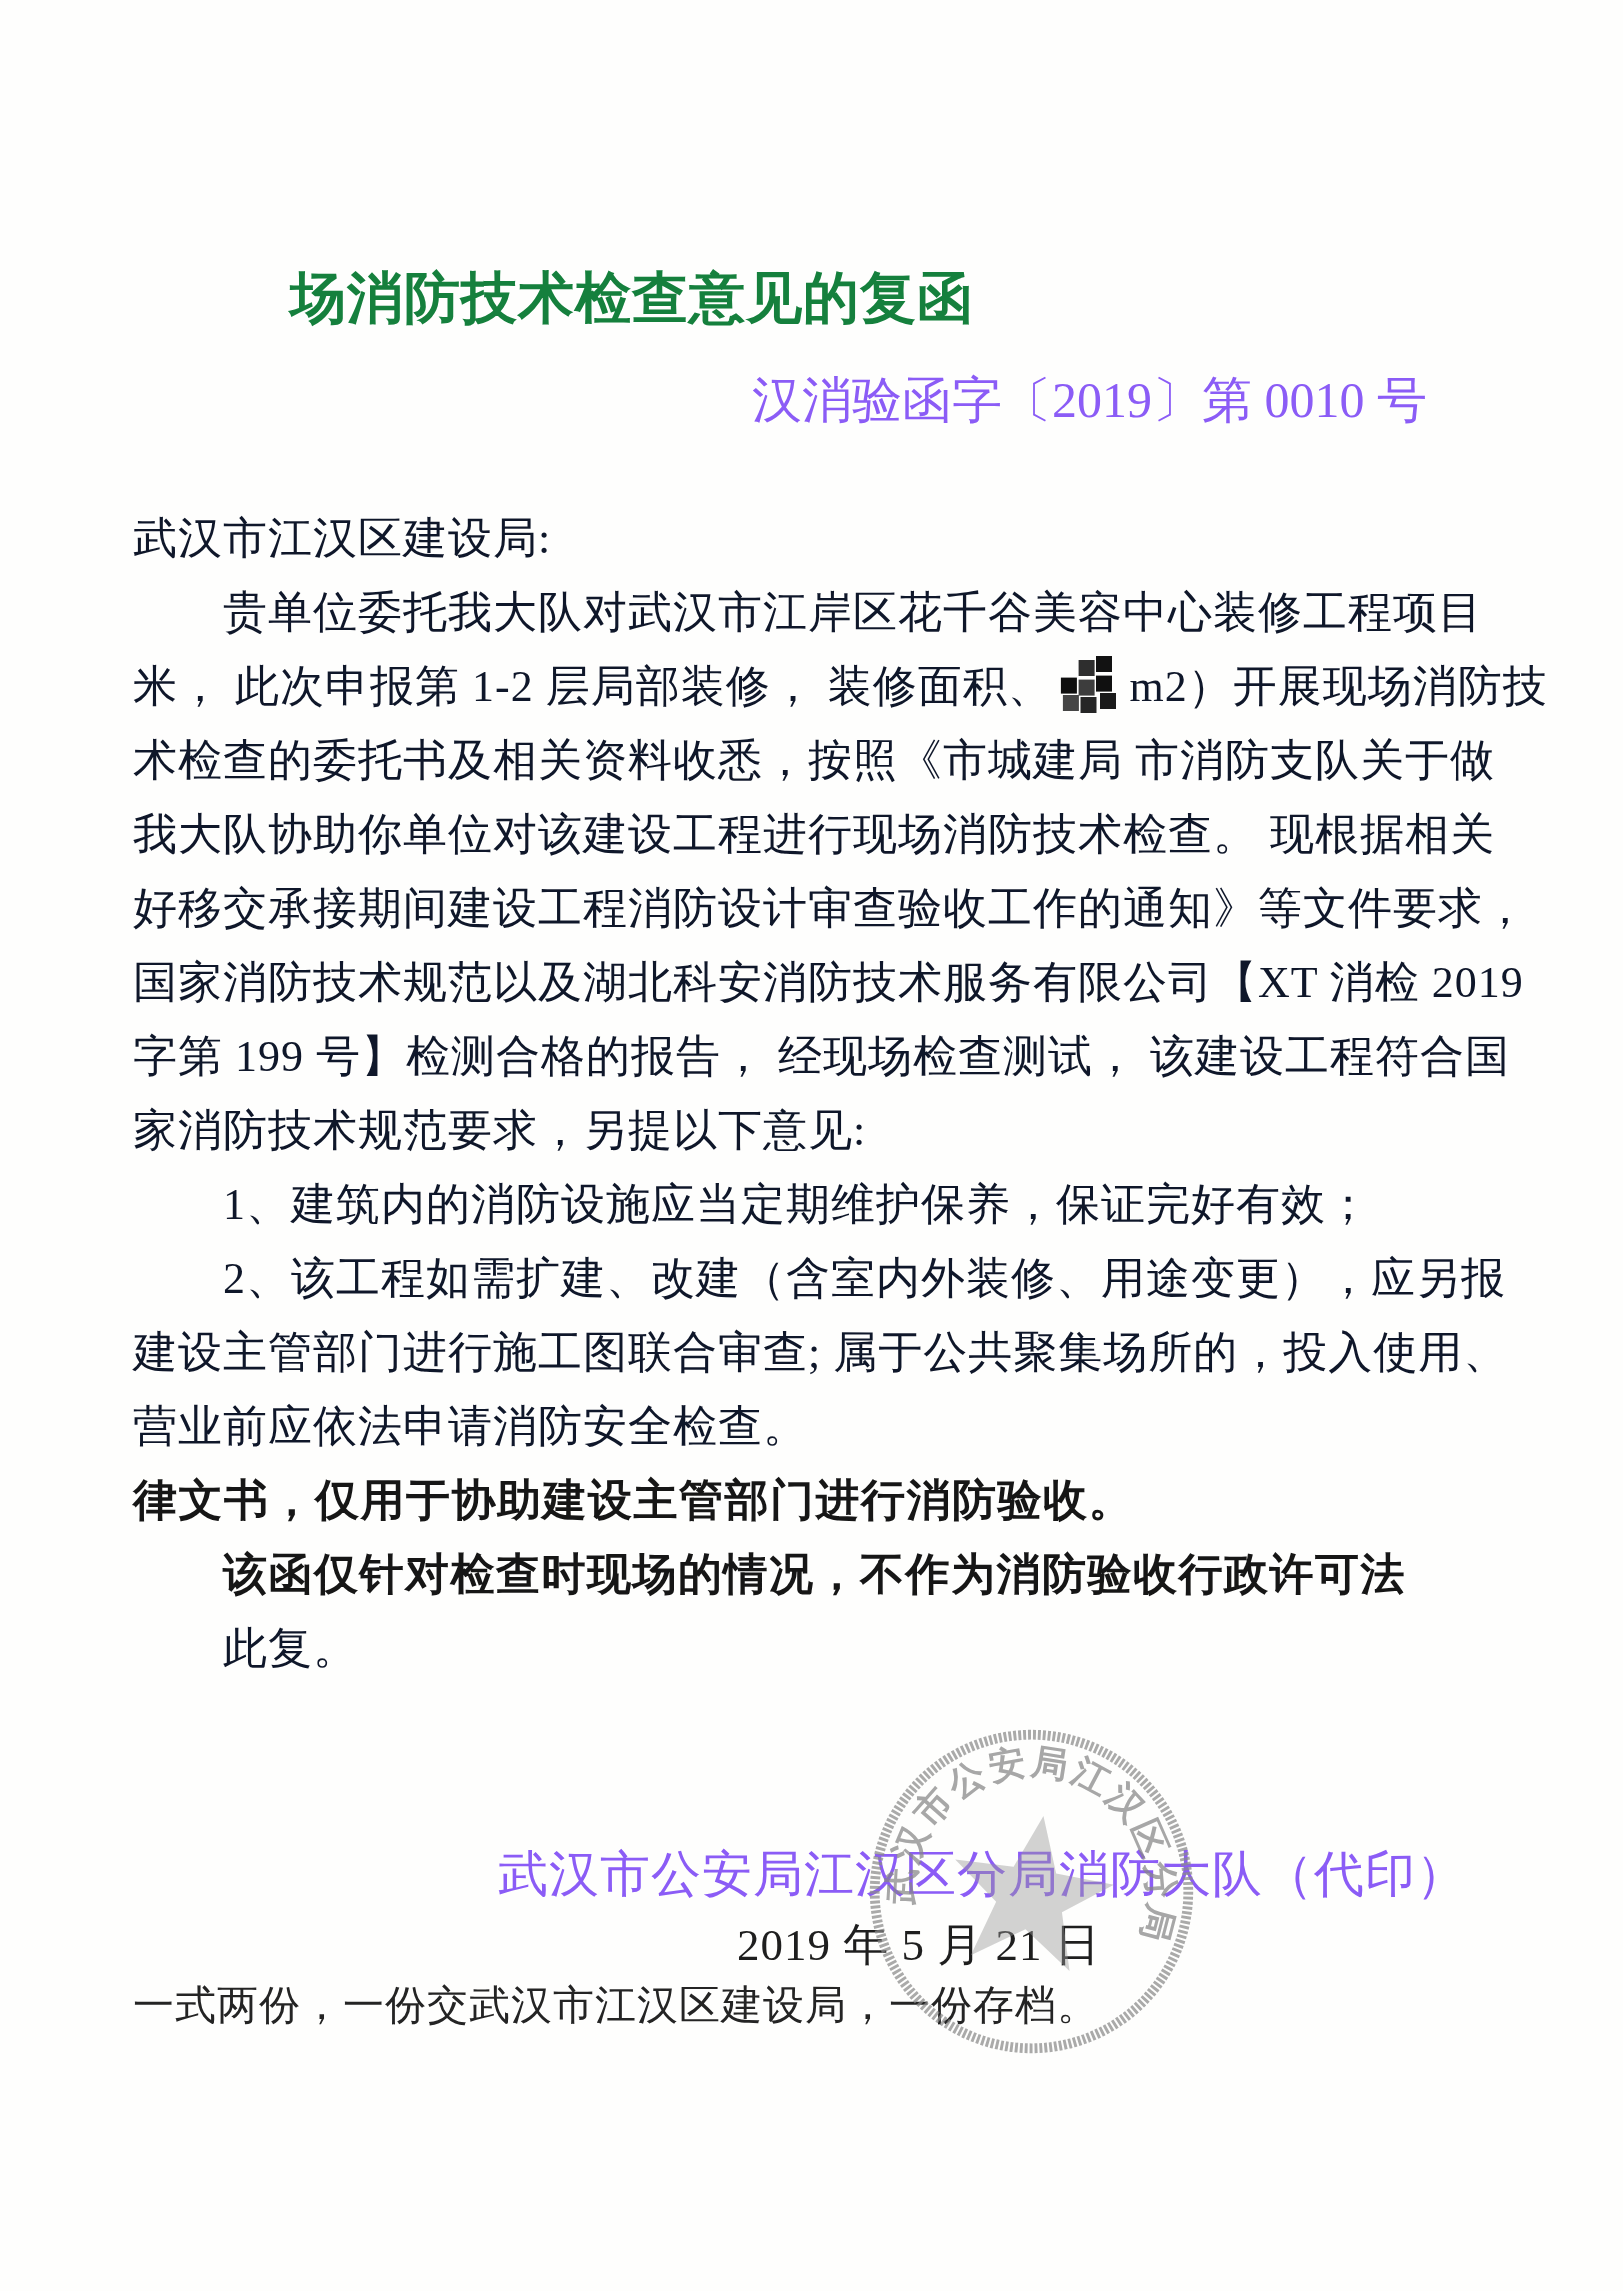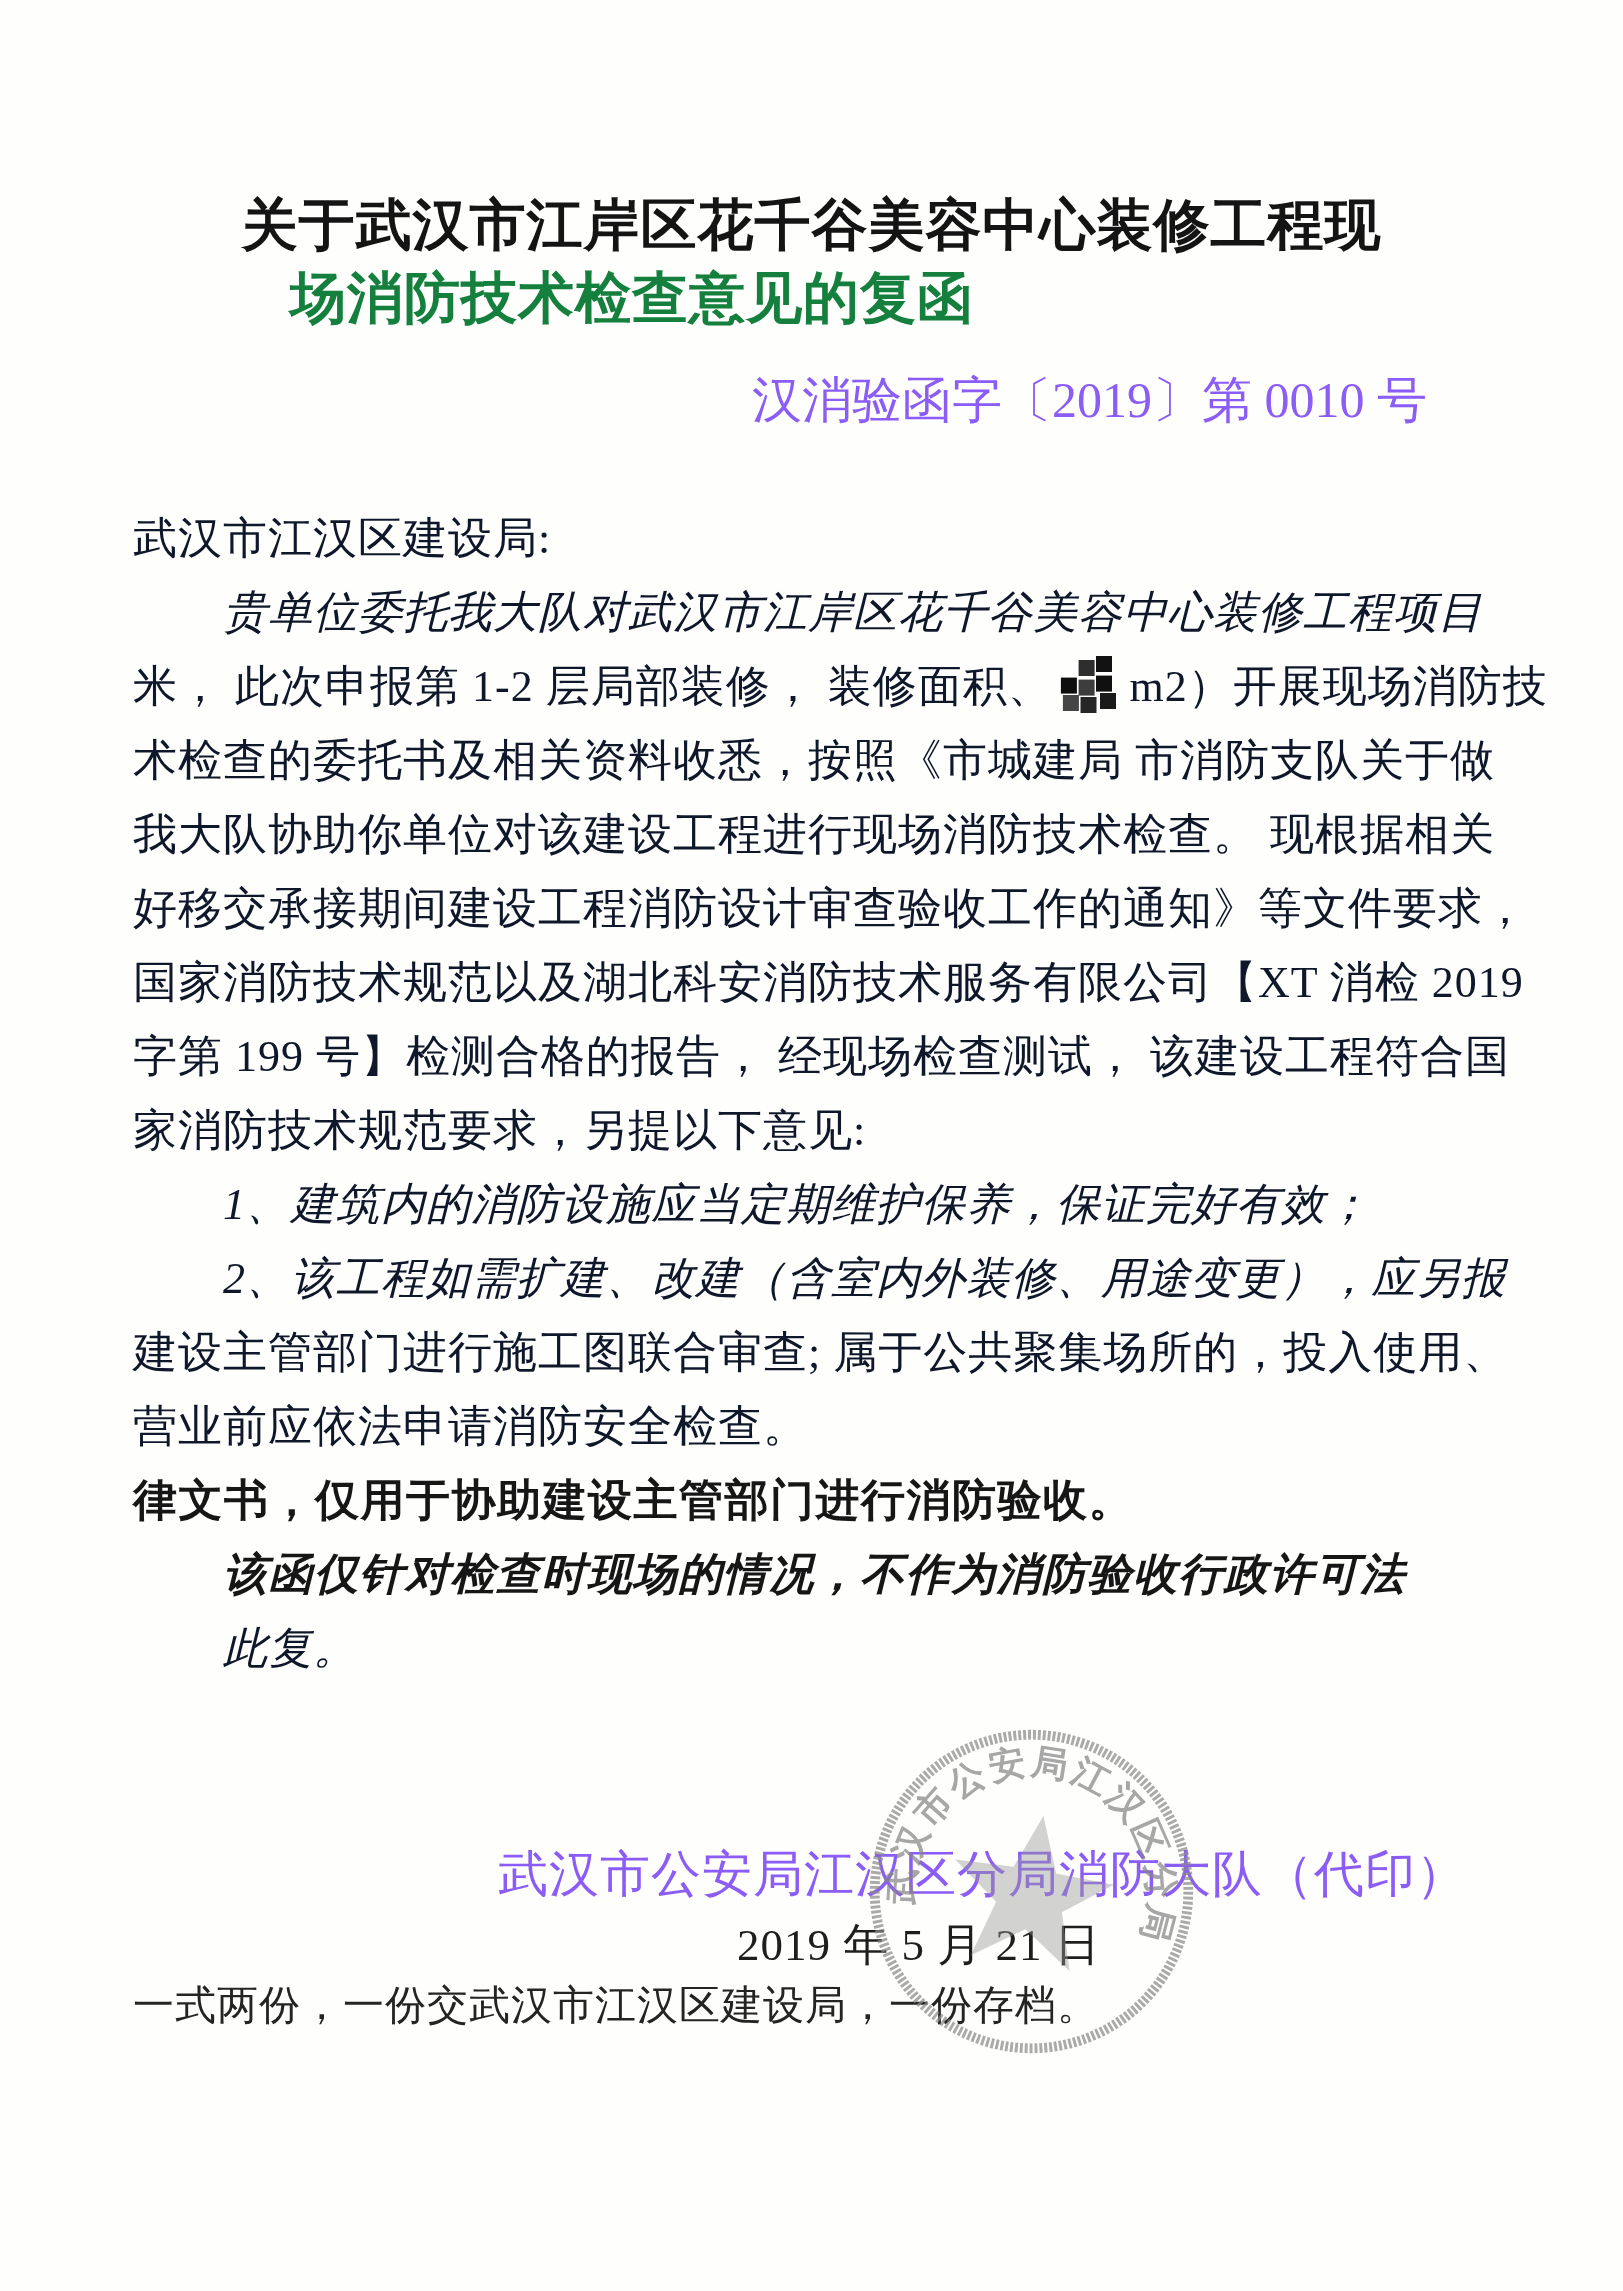--- a/index.html
+++ b/index.html
@@ -28,21 +28,21 @@
     white-space:nowrap;
   }
   .body-block{
     position:absolute;top:502px;left:133px;width:1338px;
   }
   .line{
     height:74px;line-height:74px;
     font-size:44px;letter-spacing:1px;
     white-space:nowrap;color:#0f172a;
   }
-  .ind{text-indent:90px;font-style:italic;}
+  .ind{text-indent:90px;}
   .bold{font-weight:bold;color:#161616;letter-spacing:1.5px;}
   .redact{
     display:inline-block;position:relative;
     width:67px;height:51px;vertical-align:-7.8px;margin:0 7.8px 0 2px;
   }
   .redact::before{
     content:"";position:absolute;left:2px;top:0;
     width:16.7px;height:16.7px;background:transparent;
     box-shadow:
       21.6px 2px 0 #2e2e2e,
@@ -71,21 +71,20 @@
     width:341px;height:341px;
     opacity:0.72;
   }
   .seal svg{width:100%;height:100%;}
 </style>
 </head>
 <body>
 
 <div class="page">
 
-  <div class="title-l1">关于武汉市江岸区花千谷美容中心装修工程现</div>
   <div class="title-l2">场消防技术检查意见的复函</div>
 
   <div class="doc-number">汉消验函字〔2019〕第 0010 号</div>
 
   <div class="body-block">
     <div class="line">武汉市江汉区建设局:</div>
     <div class="line ind">贵单位委托我大队对武汉市江岸区花千谷美容中心装修工程项目</div>
     <div class="line">
       <span>米， 此次申报第 1-2 层局部装修， 装修面积、</span><span class="redact"></span><span>m2）开展现场消防技</span>
     </div>

